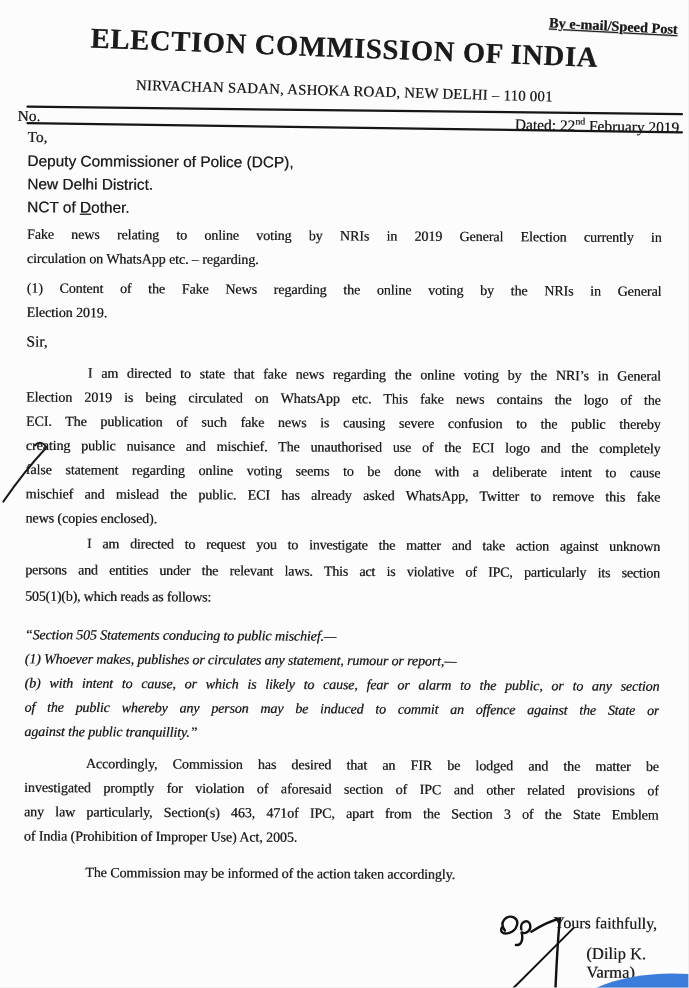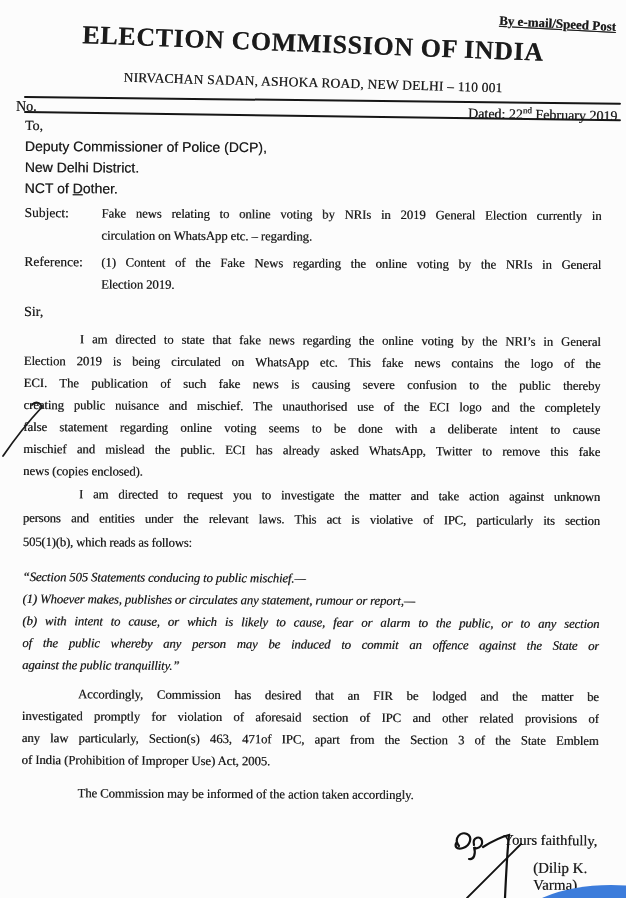--- a/index.html
+++ b/index.html
@@ -64,29 +64,27 @@
   <div class="content">
 
     <div class="to">To,</div>
     <div class="recipient">
       <div>Deputy Commissioner of Police (DCP),</div>
       <div>New Delhi District.</div>
       <div><span>NCT of </span><span class="u">D</span><span>other.</span></div>
     </div>
 
     <div class="row">
-      <div class="row-label">Subject:</div>
       <div class="row-body">
         <div class="line j">Fake news relating to online voting by NRIs in 2019 General Election currently in</div>
         <div class="line">circulation on WhatsApp etc. – regarding.</div>
       </div>
     </div>
 
     <div class="row ref">
-      <div class="row-label">Reference:</div>
       <div class="row-body">
         <div class="line j">(1) Content of the Fake News regarding the online voting by the NRIs in General</div>
         <div class="line">Election 2019.</div>
       </div>
     </div>
 
     <div class="sal">Sir,</div>
 
     <div class="para p1">
       <div class="line j ind">I am directed to state that fake news regarding the online voting by the NRI’s in General</div>

